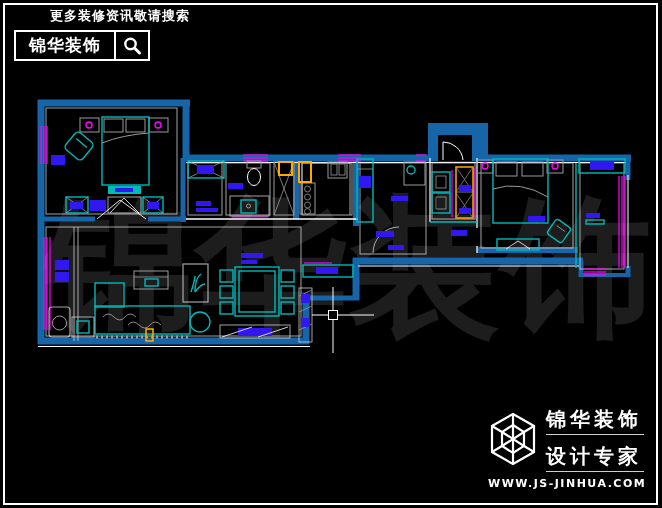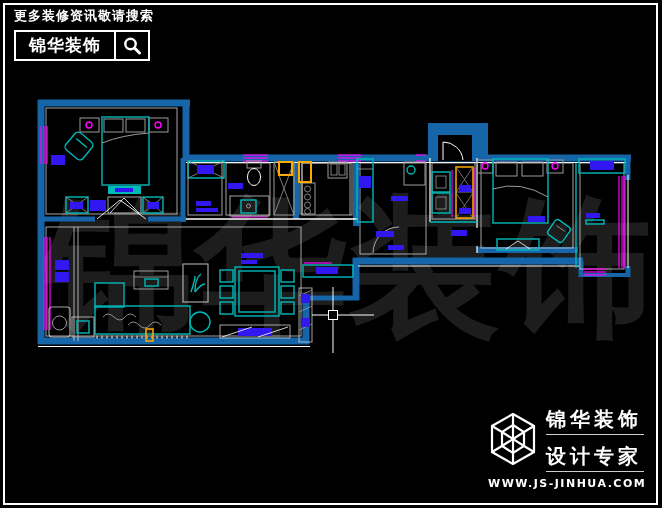--- a/index.html
+++ b/index.html
@@ -1,20 +1,20 @@
 <!DOCTYPE html>
 <html style="--wall: #1565a8; --furniture: #00b9b9; --fill: #3118f0; --window: #ff00ff; --accent: #ffaa00; --line: #ffffff; --detail: #9b9b9b; --watermark: #1d1d1d;"><head>
 <meta charset="utf-8">
 <style>
   html,body{margin:0;padding:0;background:#000;width:662px;height:508px;overflow:hidden;
     font-family:"DejaVu Sans",sans-serif;position:relative;}
   .frame{position:absolute;left:3px;top:3px;right:4px;bottom:3px;border:2px solid #fff;pointer-events:none;}
   
   .hdr{position:absolute;left:14px;top:7px;color:#fff;z-index:5;}
-  .hdr .tag{font-size:13px;font-weight:bold;letter-spacing:1px;}
+  .hdr .tag{font-size:13px;font-weight:bold;letter-spacing:1px;margin-left:36px;}
   .brandbox{margin-top:5px;width:132px;height:27px;border:2px solid #fff;display:flex;align-items:stretch;}
   .brandbox .bn{flex:1;display:flex;align-items:center;justify-content:center;font-size:17px;font-weight:bold;letter-spacing:1px;}
   .brandbox .mag{width:32px;border-left:2px solid #fff;display:flex;align-items:center;justify-content:center;}
   
   .wm{position:absolute;left:42px;top:192px;width:612px;display:flex;justify-content:space-between;
       font-size:152px;line-height:1;font-weight:bold;color:var(--watermark,#1d1d1d);z-index:1;user-select:none;}
   
   svg.plan{position:absolute;left:0;top:0;z-index:2;}
   .wall{stroke:var(--wall,#1565a8);fill:none;}
   .wallf{fill:var(--wall,#1565a8);stroke:none;}

